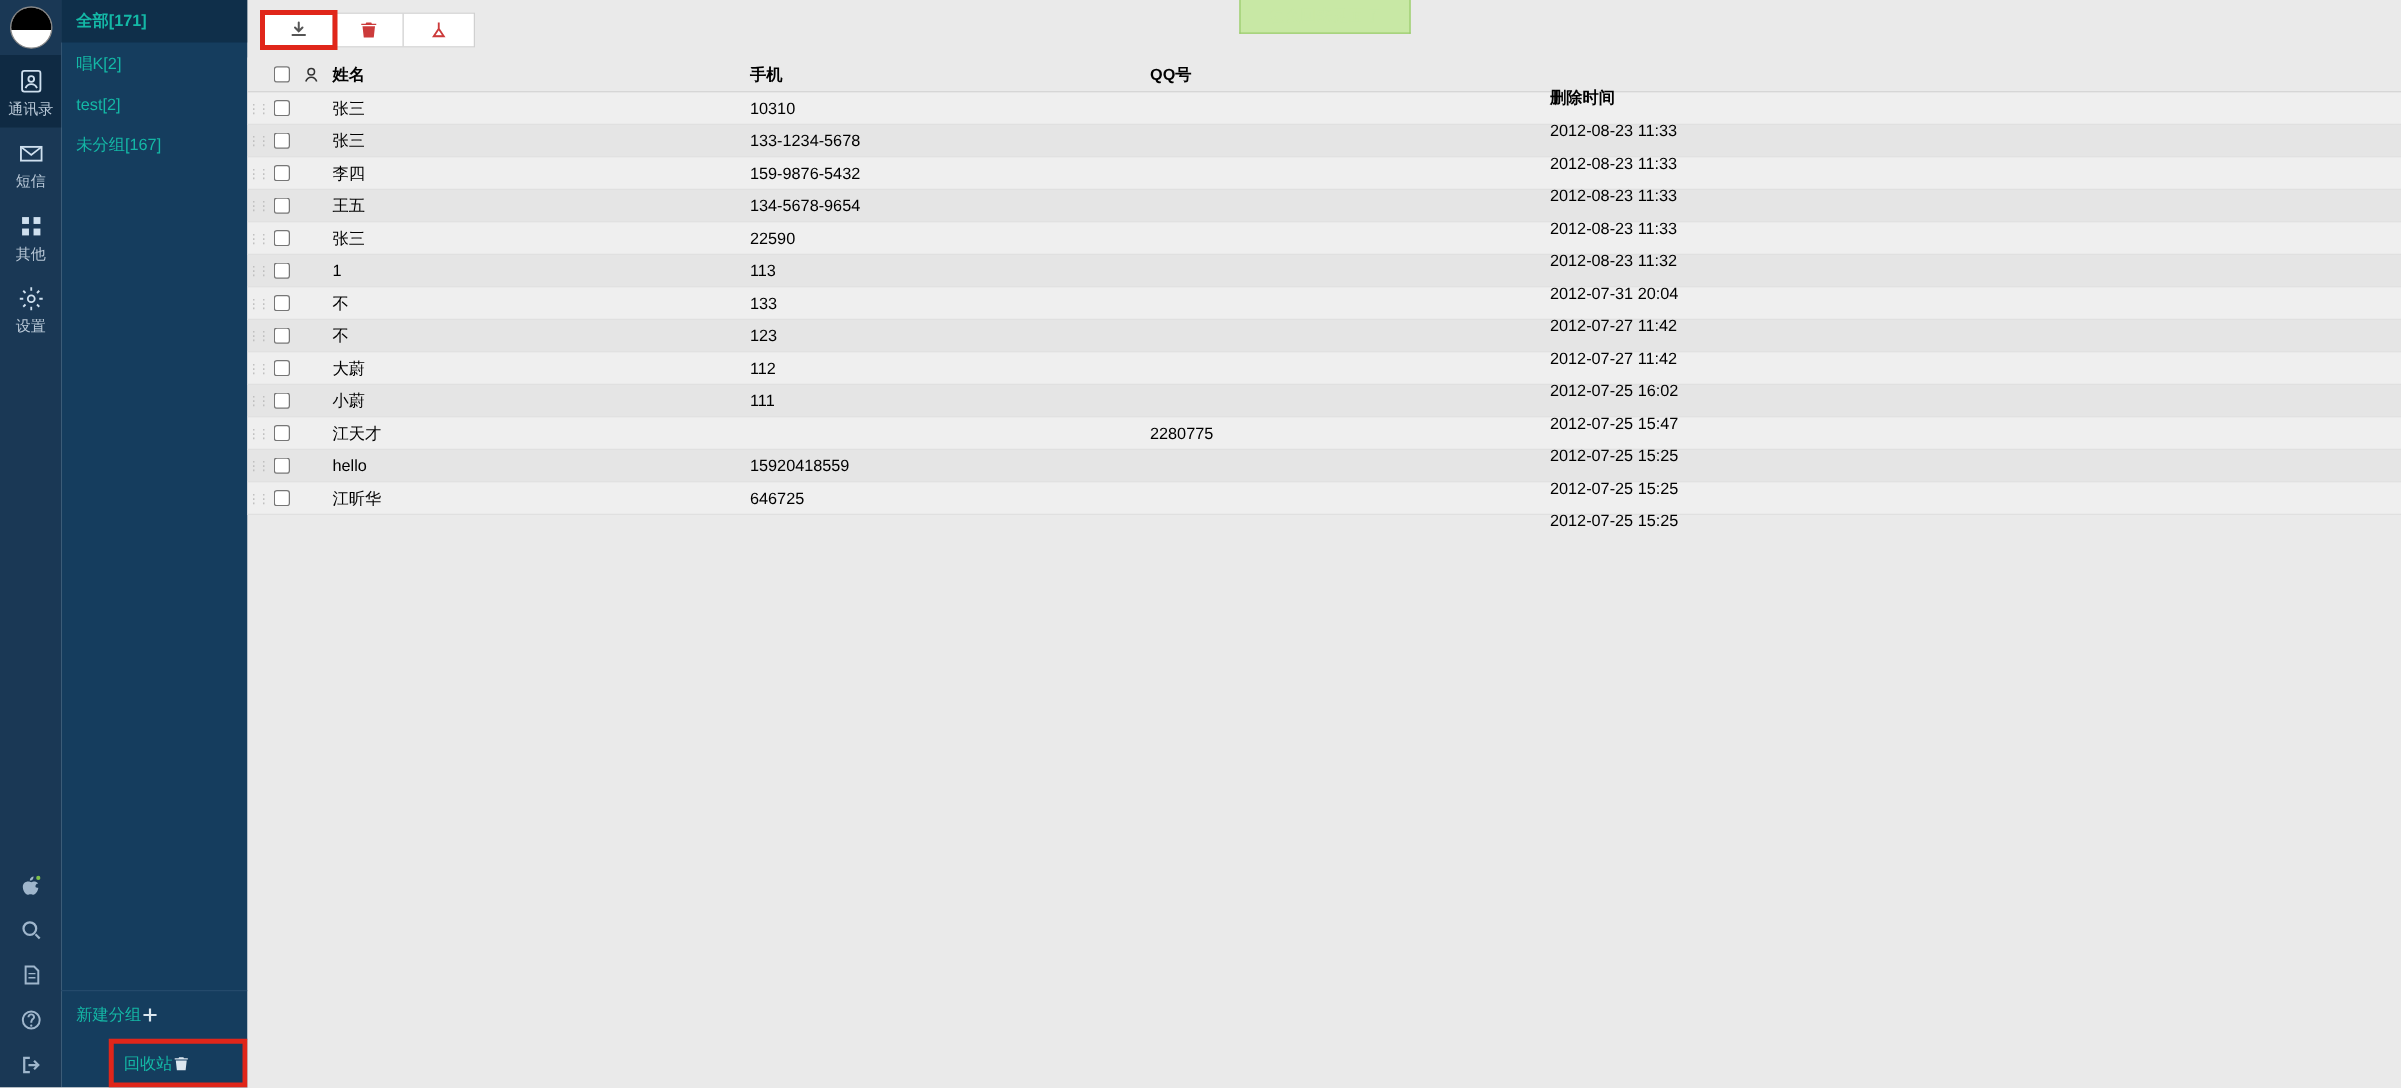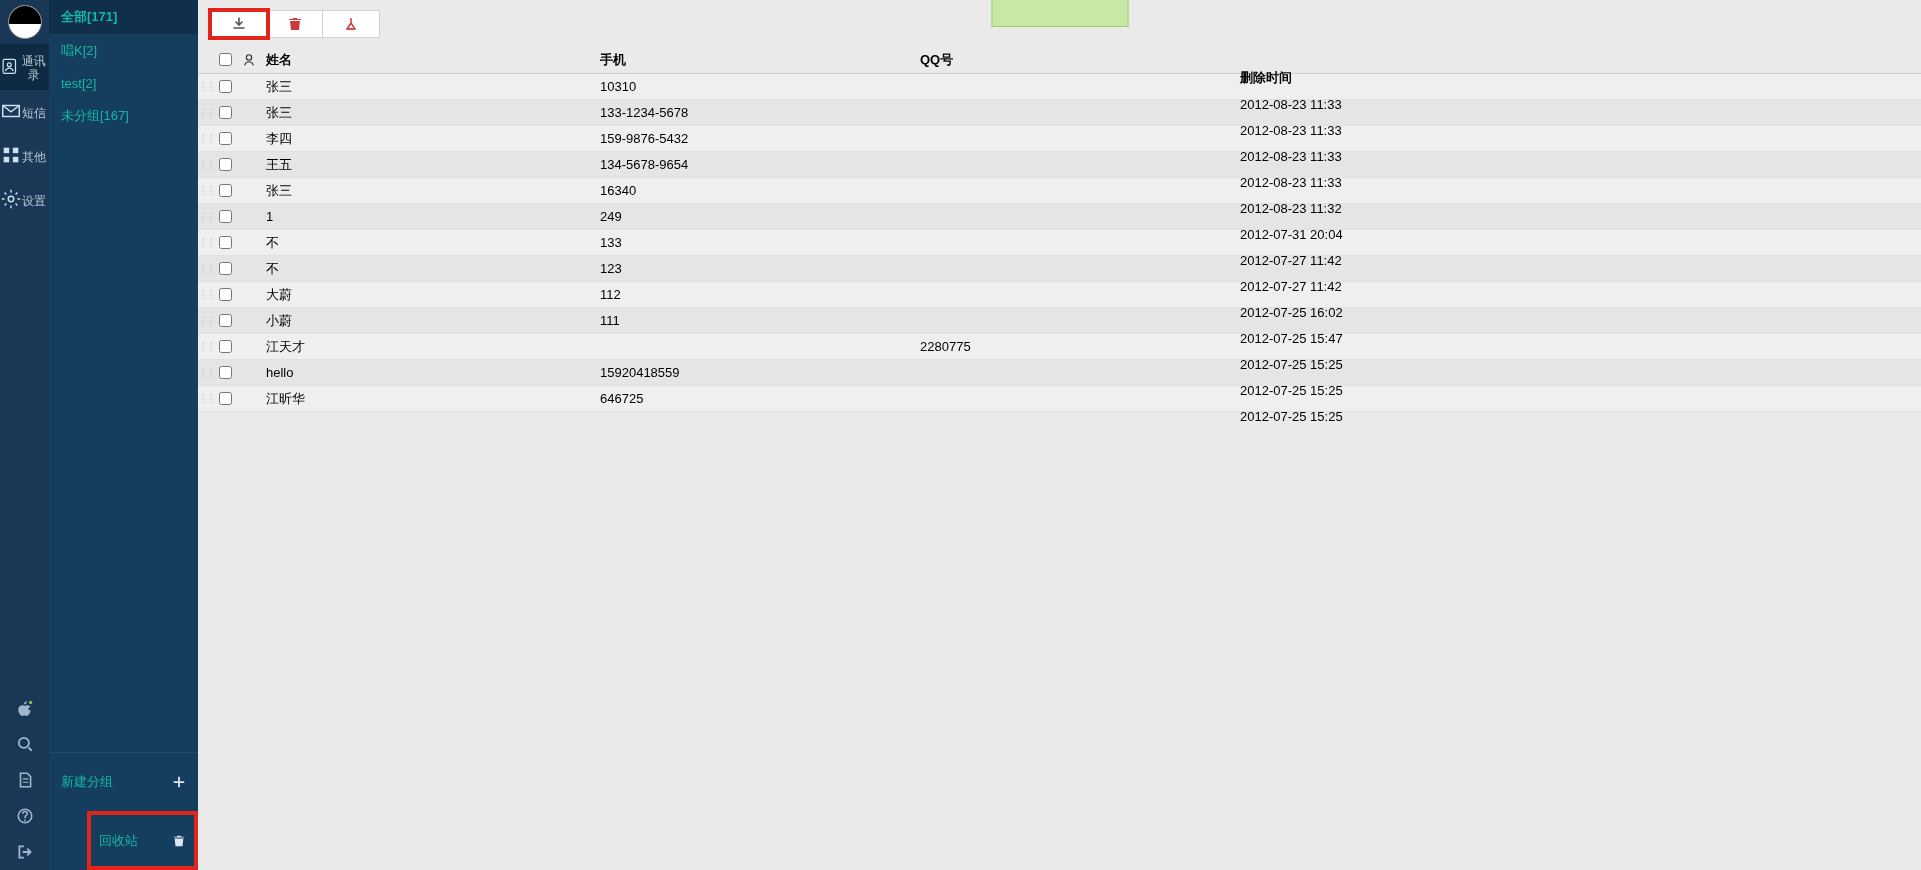--- a/index.html
+++ b/index.html
@@ -7,35 +7,35 @@
 body { display: flex; background: #eaeaea; }
 
 
 .rail { width: 49px; background: #1a3855; display: flex; flex-direction: column; color: #b8c7d6; font-size: 12px; }
 .rail .avatar { width: 49px; height: 44px; display:flex; align-items:center; justify-content:center; background:#1a3855; }
 .rail .avatar-circle { width:34px; height:34px; border-radius:50%; background:#fff; position:relative; overflow:hidden; border:1px solid #888; }
 .rail .avatar-circle::before { content:""; position:absolute; left:4px; top:6px; width:10px; height:10px; border-radius:50%; background:#000; }
 .rail .avatar-circle::after { content:""; position:absolute; right:4px; top:6px; width:10px; height:10px; border-radius:50%; background:#000; }
 .rail .avatar-hair { position:absolute; top:-4px; left:-4px; right:-4px; height:22px; background:#000; border-radius:50% 50% 0 0; }
 
-.rail-item { display:flex; align-items:center; padding:10px 0 8px; cursor:pointer; }
+.rail-item { display:flex; flex-direction:column; align-items:center; padding:10px 0 8px; cursor:pointer; }
 .rail-item.active { background:#0f2a43; }
 .rail-item .icon { width:22px; height:22px; margin-bottom:4px; display:flex; align-items:center; justify-content:center; }
 .rail-item .lbl { font-size:12px; line-height:14px; text-align:center; }
 
 .rail-spacer { flex:1; }
 .rail-small { display:flex; align-items:center; justify-content:center; height:36px; cursor:pointer; }
 .rail-small .sicon { width:18px; height:18px; }
 
 
 .groups { width: 149px; background:#153d5e; color:#14b8a6; display:flex; flex-direction:column; font-size:13px; }
 .groups .group-item { padding:8px 12px; cursor:pointer; }
 .groups .group-item.sel { background:#0f2f4a; font-weight:bold; }
 .groups .gspacer { flex:1; }
-.groups .group-action { padding:20px 12px; display:flex; align-items:center; justify-content:space-between; border-top:1px solid #244a6b; cursor:pointer; }
+.groups .group-action { padding:10px 12px; display:flex; align-items:center; justify-content:flex-start; border-top:1px solid #244a6b; cursor:pointer; }
 .groups .group-action.highlight { outline:4px solid #e0261a; outline-offset:-4px;margin-left:38px; }
 .groups .gicon { width:14px; height:14px; }
 
 
 .main { flex:1; display:flex; flex-direction:column; background:#eaeaea; }
 
 
 .toolbar { height:40px; display:flex; align-items:center; padding:8px 12px 0; position:relative; }
 .btn-group { display:flex; border:1px solid #d0d0d0; background:#fff; }
 .btn { width:56px; height:26px; display:flex; align-items:center; justify-content:center; cursor:pointer; border-right:1px solid #d0d0d0; }
@@ -276,32 +276,32 @@
           <div class="col-qq"></div>
           <div class="col-del">2012-08-23 11:33</div>
         </div>
         <div class="row">
           <div class="col-drag">⋮⋮</div>
           <div class="col-chk">
             <input type="checkbox" style="">
           </div>
           <div class="col-ico"></div>
           <div class="col-name">张三</div>
-          <div class="col-phone">16340</div>
+          <div class="col-phone">22590</div>
           <div class="col-qq"></div>
           <div class="col-del">2012-08-23 11:32</div>
         </div>
         <div class="row">
           <div class="col-drag">⋮⋮</div>
           <div class="col-chk">
             <input type="checkbox" style="">
           </div>
           <div class="col-ico"></div>
           <div class="col-name">1</div>
-          <div class="col-phone">249</div>
+          <div class="col-phone">113</div>
           <div class="col-qq"></div>
           <div class="col-del">2012-07-31 20:04</div>
         </div>
         <div class="row">
           <div class="col-drag">⋮⋮</div>
           <div class="col-chk">
             <input type="checkbox" style="">
           </div>
           <div class="col-ico"></div>
           <div class="col-name">不</div>

